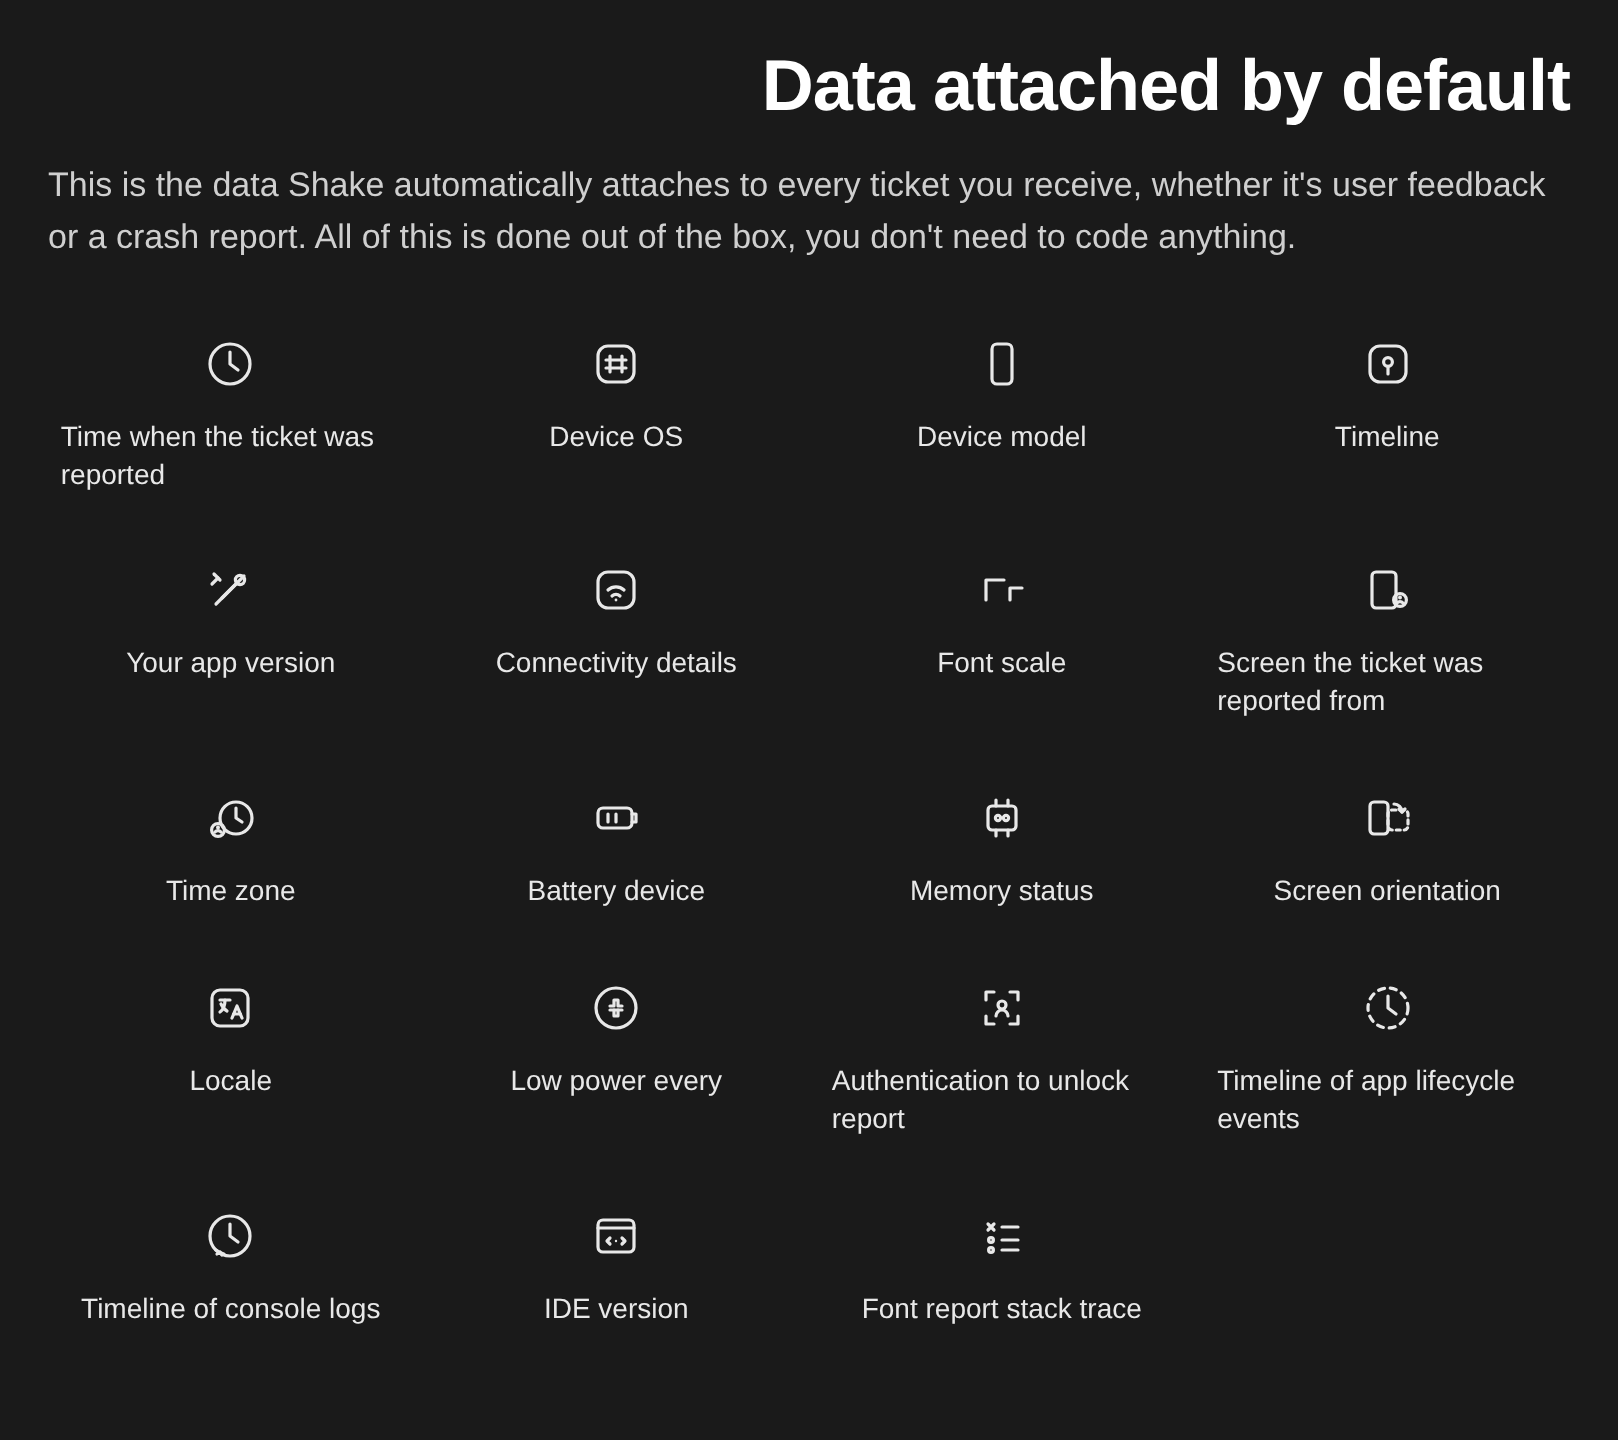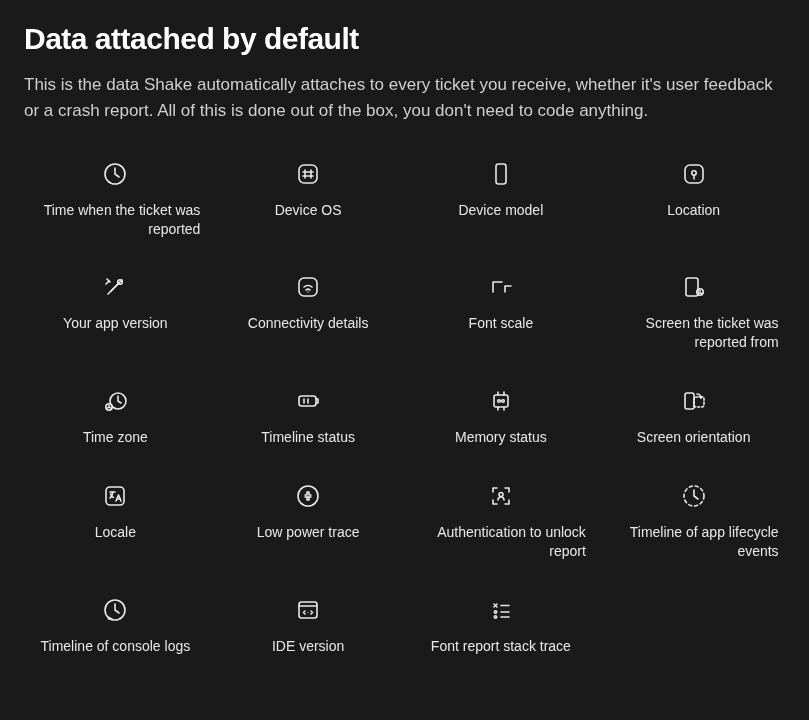--- a/index.html
+++ b/index.html
@@ -6,45 +6,46 @@
   body {
     background: #1a1a1a;
     color: #e8e8e8;
     font-family: -apple-system, BlinkMacSystemFont, "Segoe UI", Helvetica, Arial, sans-serif;
     width: 809px;
     height: 720px;
     padding: 22px 24px 20px 24px;
     overflow: hidden;
   }
   .heading {
-    font-size: 30px;
+    font-size: 36px;
     font-weight: 700;
     color: #ffffff;
     letter-spacing: -0.5px;
     margin-bottom: 16px;
+    text-align: right;
   }
   .subheading {
     font-size: 17px;
     line-height: 1.55;
     color: #cfcfcf;
     margin-bottom: 34px;
     max-width: 760px;
     margin-top: 12px;
   }
   .grid {
     display: grid;
     grid-template-columns: repeat(4, 1fr);
     column-gap: 10px;
     row-gap: 34px;
   }
   .item {
     display: flex;
     flex-direction: column;
     align-items: center;
-    text-align: right;
+    text-align: left;
   }
   .icon-wrap {
     width: 30px;
     height: 30px;
     display: flex;
     align-items: center;
     justify-content: center;
     margin-bottom: 12px;
   }
   .icon-wrap svg {
@@ -91,21 +92,21 @@
         </svg>
       </div>
       <div class="label">Device model</div>
     </div>
     <div class="item">
       <div class="icon-wrap">
         <svg width="28" height="28" viewBox="0 0 28 28">
           <use href="#pin-icon"></use>
         </svg>
       </div>
-      <div class="label">Location</div>
+      <div class="label">Timeline</div>
     </div>
     <div class="item">
       <div class="icon-wrap">
         <svg width="28" height="28" viewBox="0 0 28 28">
           <use href="#tools-icon"></use>
         </svg>
       </div>
       <div class="label">Your app version</div>
     </div>
     <div class="item">
@@ -139,21 +140,21 @@
         </svg>
       </div>
       <div class="label">Time zone</div>
     </div>
     <div class="item">
       <div class="icon-wrap">
         <svg width="28" height="28" viewBox="0 0 28 28">
           <use href="#battery-icon"></use>
         </svg>
       </div>
-      <div class="label">Timeline status</div>
+      <div class="label">Battery device</div>
     </div>
     <div class="item">
       <div class="icon-wrap">
         <svg width="28" height="28" viewBox="0 0 28 28">
           <use href="#memory-icon"></use>
         </svg>
       </div>
       <div class="label">Memory status</div>
     </div>
     <div class="item">
@@ -171,21 +172,21 @@
         </svg>
       </div>
       <div class="label">Locale</div>
     </div>
     <div class="item">
       <div class="icon-wrap">
         <svg width="28" height="28" viewBox="0 0 28 28">
           <use href="#low-power-icon"></use>
         </svg>
       </div>
-      <div class="label">Low power trace</div>
+      <div class="label">Low power every</div>
     </div>
     <div class="item">
       <div class="icon-wrap">
         <svg width="28" height="28" viewBox="0 0 28 28">
           <use href="#auth-icon"></use>
         </svg>
       </div>
       <div class="label">Authentication to unlock report</div>
     </div>
     <div class="item">

